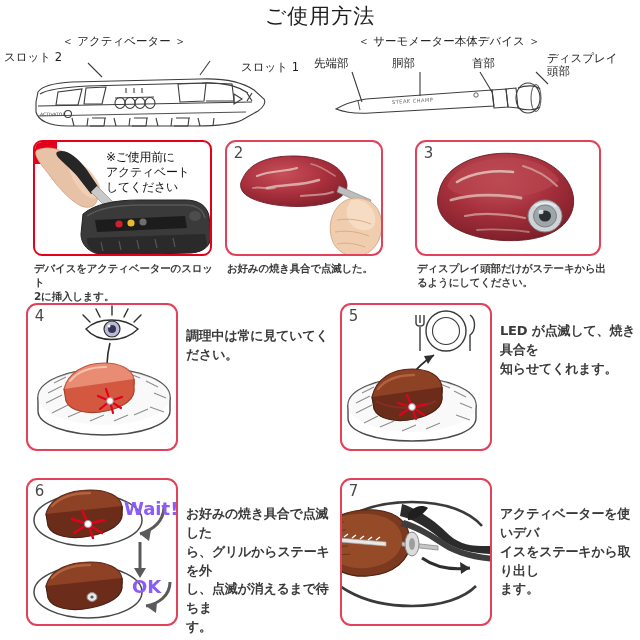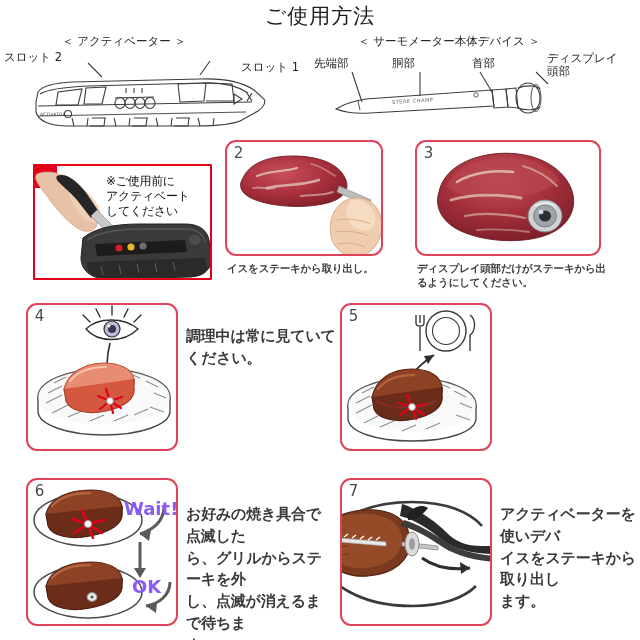--- a/index.html
+++ b/index.html
@@ -27,37 +27,37 @@
   .dlabel{
     position:absolute;font-size:11.5px;color:#1d1d1d;white-space:nowrap;
   }
   .dlabel2{line-height:1.12;}
 
   
   .panel{
     position:absolute;border:2px solid #e2415a;border-radius:11px;
     background:#fff;box-sizing:border-box;overflow:hidden;
   }
-  .panel.thick{border:2.5px solid #e2001a;border-radius:1px;margin-top:24px;}
+  .panel.thick{border:2.5px solid #e2001a;border-radius:9px;}
   .pnum{
     position:absolute;left:0;top:0;width:23px;height:21px;
     display:flex;align-items:center;justify-content:center;
     font-size:15px;color:#4a4a4a;font-weight:400;
   }
   .pnum.badge{
     background:#e2001a;color:#ffffff;width:22px;height:22px;
     font-size:14px;font-weight:500;
   }
   .caption{
     position:absolute;font-size:10.5px;line-height:1.32;color:#3a3a3a;
     font-weight:600;letter-spacing:-0.2px;
   }
   .sidetext{
-    position:absolute;font-size:15px;line-height:1.45;color:#3a3a3a;
-    font-weight:600;letter-spacing:-0.2px;font-family:Liberation Mono, monospace;
+    position:absolute;font-size:13px;line-height:1.45;color:#3a3a3a;
+    font-weight:600;letter-spacing:-0.2px;
   }
   .note{
     position:absolute;font-size:12px;line-height:1.25;color:#111;
     font-weight:500;letter-spacing:-0.3px;
   }
 
   
   .legend{position:absolute;left:27px;top:5px;}
   .leg-row{display:flex;align-items:center;height:15px;margin-bottom:2px;}
   .leg-dot{
@@ -187,20 +187,22 @@
       <circle cx="108" cy="80" r="3.6" fill="#6e6e6e"></circle>
 
       <path d="M52 96 L170 92 L172 102 C 172 108, 164 111, 152 111 L70 112 C 58 112, 52 106, 52 98 Z" fill="#2a2a2a"></path>
       <path d="M66 100 l2 9 M84 99 l2 9 M102 98 l2 9 M120 97 l2 9 M138 96 l2 9" fill="none" stroke="#555" stroke-width="1.2"></path>
       <ellipse cx="160" cy="74" rx="6" ry="5" fill="#4d4d4d"></ellipse>
     </svg>
     <div class="note" style="left:71px;top:8px;white-space:pre-line;">※ご使用前に
 アクティベート
 してください</div>
   </div>
+  <div class="caption" style="left:34px;top:262px;width:185px;white-space:pre-line;">デバイスをアクティベーターのスロット
+2に挿入します。</div>
 
   <div class="panel" style="left:225px;top:140px;width:158px;height:116px;">
     <div class="pnum">2</div>
     <svg width="158" height="116" viewBox="0 0 158 116" style="position:absolute;left:0;top:0;">
       <defs>
         <radialGradient id="meat2" cx="40%" cy="35%" r="75%">
           <stop offset="0%" stop-color="#c8505a"></stop>
           <stop offset="55%" stop-color="#a82f3c"></stop>
           <stop offset="100%" stop-color="#7d1f29"></stop>
         </radialGradient>
@@ -218,21 +220,21 @@
       <path d="M112 44 L144 58 L141 64 L110 50 Z" fill="#bdbdbd" stroke="#8b8b8b" stroke-width="0.7"></path>
 
       <path d="M116 60 C 128 52, 146 56, 152 70 C 158 84, 154 102, 142 110
                C 130 118, 112 114, 106 100 C 100 86, 104 68, 116 60 Z" fill="#f0cdae" stroke="#d2a684" stroke-width="0.9"></path>
       <path d="M124 58 C 136 56, 146 64, 148 74 C 150 84, 144 90, 134 88 C 124 86, 118 76, 120 66 Z" fill="#f7dcc4" stroke="none"></path>
       <path d="M110 78 C 122 76, 134 78, 144 82" fill="none" stroke="#d9ae8c" stroke-width="1"></path>
       <path d="M108 90 C 120 88, 132 90, 142 94" fill="none" stroke="#d9ae8c" stroke-width="1"></path>
       <path d="M110 102 C 120 100, 130 102, 138 105" fill="none" stroke="#d9ae8c" stroke-width="1"></path>
     </svg>
   </div>
-  <div class="caption" style="left:227px;top:262px;width:155px;">イスをステーキから取り出し。</div>
+  <div class="caption" style="left:227px;top:262px;width:155px;">お好みの焼き具合で点滅した。</div>
 
   <div class="panel" style="left:415px;top:140px;width:186px;height:116px;">
     <div class="pnum">3</div>
     <svg width="186" height="116" viewBox="0 0 186 116" style="position:absolute;left:0;top:0;">
       <defs>
         <radialGradient id="meat3" cx="45%" cy="30%" r="78%">
           <stop offset="0%" stop-color="#c4555e"></stop>
           <stop offset="50%" stop-color="#a5303c"></stop>
           <stop offset="100%" stop-color="#771c26"></stop>
         </radialGradient>
@@ -337,20 +339,22 @@
         <path d="M36 84 C 44 74, 58 70, 72 70" fill="none" stroke="#b2633d" stroke-width="2.4" stroke-linecap="round"></path>
         <path d="M34 96 C 48 104, 74 106, 94 96" fill="none" stroke="#8c2d2d" stroke-width="2" opacity=".8"></path>
       </g>
 
       <g stroke="#e2001a" stroke-width="2.2" stroke-linecap="round">
         <path d="M70 102 l-14 -4 M70 102 l14 -3 M70 102 l-5 -12 M70 102 l4 12 M70 102 l-12 8 M70 102 l12 8"></path>
       </g>
       <circle cx="70" cy="102" r="3.4" fill="#ffffff" stroke="#9a9a9a" stroke-width="1"></circle>
     </svg>
   </div>
+  <div class="sidetext" style="left:500px;top:322px;width:140px;white-space:pre-line;">LED が点滅して、焼き具合を
+知らせてくれます。</div>
 
   <div class="panel" style="left:26px;top:478px;width:152px;height:148px;">
     <div class="pnum">6</div>
     <svg width="152" height="148" viewBox="0 0 152 148" style="position:absolute;left:0;top:0;">
 
       <ellipse cx="60" cy="40" rx="54" ry="26" fill="#ffffff" stroke="#4a4a4a" stroke-width="1.5"></ellipse>
       <g>
         <path d="M18 34 C 22 18, 40 10, 62 10 C 80 10, 92 16, 94 26
                  C 96 38, 84 48, 62 52 C 40 56, 20 46, 18 34 Z" fill="#8d4226" stroke="#5e2716" stroke-width="1.2"></path>
         <path d="M18 34 L20 46 C 24 56, 42 60, 62 56 C 82 52, 96 44, 94 32 L94 26" fill="#6b2d1a" stroke="#4b2013" stroke-width="1.2"></path>

